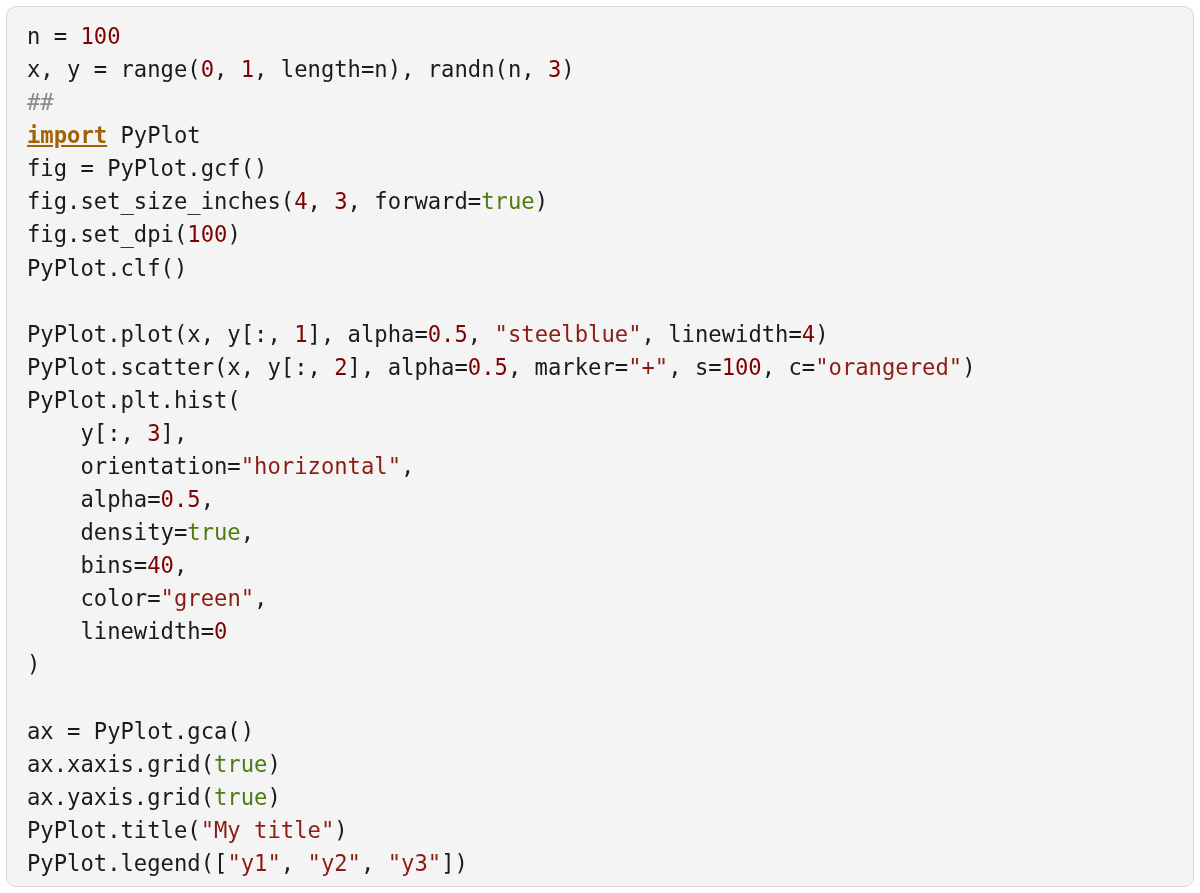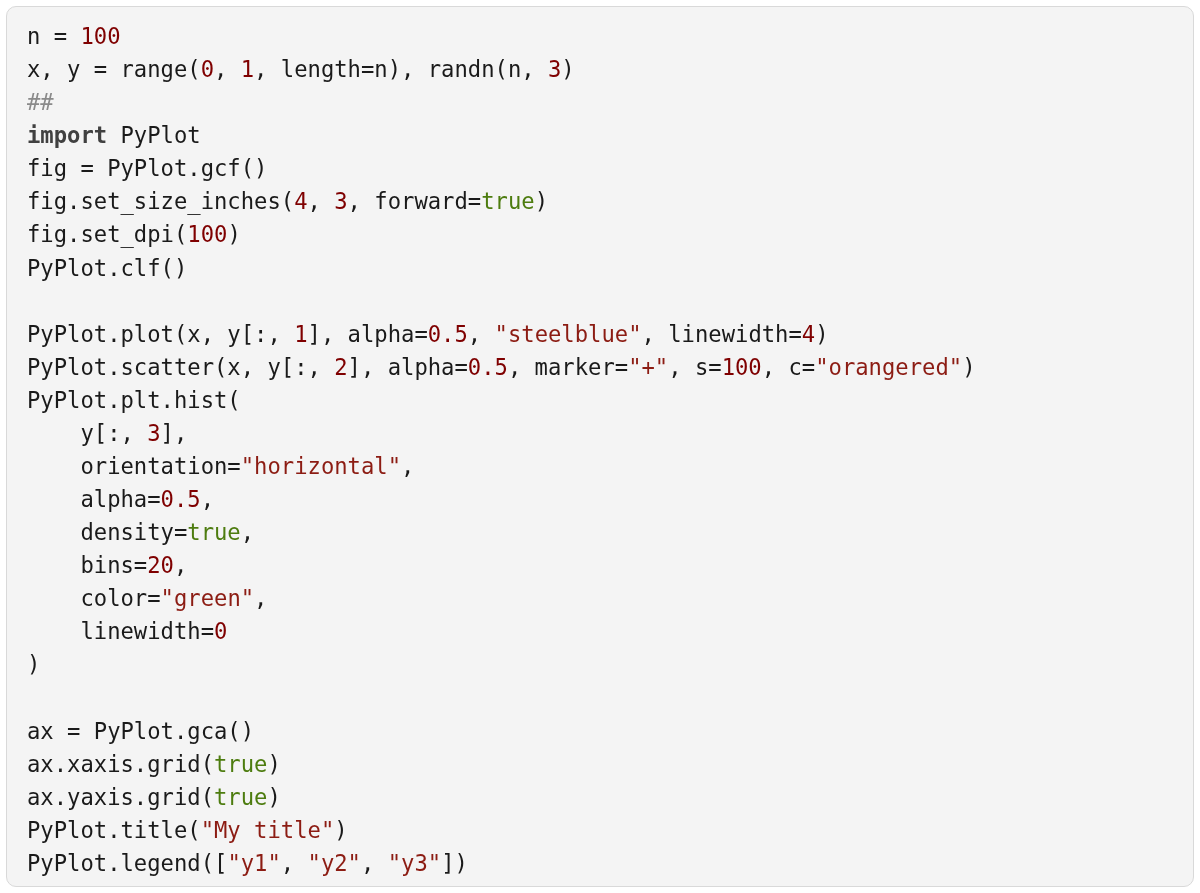--- a/index.html
+++ b/index.html
@@ -25,21 +25,21 @@
     font-family: "SFMono-Regular", "Menlo", "Consolas", "Liberation Mono", monospace;
     font-size: 22.2px;
     line-height: 1.40;
     color: #1a1a1a;
     white-space: pre;
     overflow: hidden;
     font-variant-ligatures: none;
   }
   .tok-num { color: #7f0000; }      
   .tok-str { color: #8c1c13; }      
-  .tok-key { color: #404040; font-weight: 700; } 
+  .tok-key { color: #a16207; font-weight: 700; text-decoration: underline; } 
   .tok-bool{ color: #4d7c0f; }      
   .tok-com { color: #8a8a8a; }      
 </style>
 </head>
 <body>
 
 <div class="wrap">
   <pre class="code-block"><code id="code-target">n = <span class="tok-num">100</span>
 x, y = range(<span class="tok-num">0</span>, <span class="tok-num">1</span>, length=n), randn(n, <span class="tok-num">3</span>)
 <span class="tok-com">##</span>
@@ -49,21 +49,21 @@
 fig.set_dpi(<span class="tok-num">100</span>)
 PyPlot.clf()
 
 PyPlot.plot(x, y[:, <span class="tok-num">1</span>], alpha=<span class="tok-num">0.5</span>, <span class="tok-str">"steelblue"</span>, linewidth=<span class="tok-num">4</span>)
 PyPlot.scatter(x, y[:, <span class="tok-num">2</span>], alpha=<span class="tok-num">0.5</span>, marker=<span class="tok-str">"+"</span>, s=<span class="tok-num">100</span>, c=<span class="tok-str">"orangered"</span>)
 PyPlot.plt.hist(
     y[:, <span class="tok-num">3</span>],
     orientation=<span class="tok-str">"horizontal"</span>,
     alpha=<span class="tok-num">0.5</span>,
     density=<span class="tok-bool">true</span>,
-    bins=<span class="tok-num">20</span>,
+    bins=<span class="tok-num">40</span>,
     color=<span class="tok-str">"green"</span>,
     linewidth=<span class="tok-num">0</span>
 )
 
 ax = PyPlot.gca()
 ax.xaxis.grid(<span class="tok-bool">true</span>)
 ax.yaxis.grid(<span class="tok-bool">true</span>)
 PyPlot.title(<span class="tok-str">"My title"</span>)
 PyPlot.legend([<span class="tok-str">"y1"</span>, <span class="tok-str">"y2"</span>, <span class="tok-str">"y3"</span>])</code></pre>
 </div>

